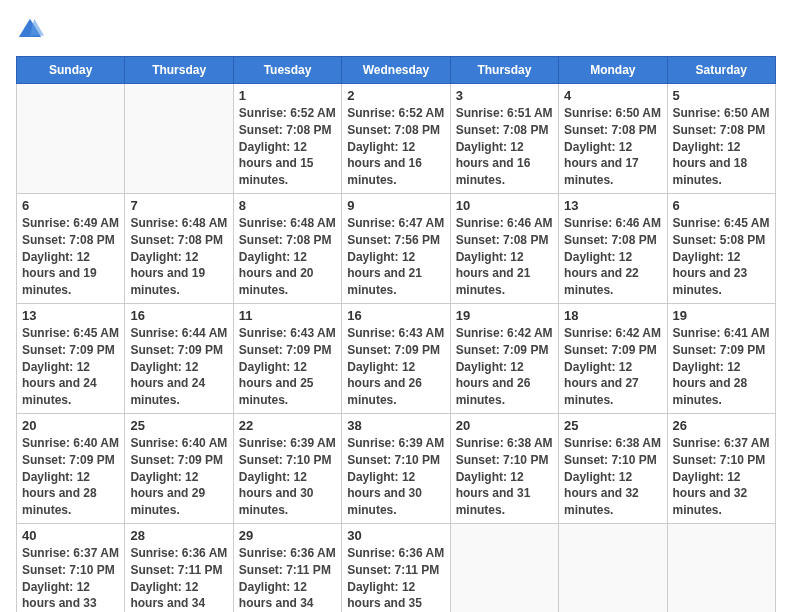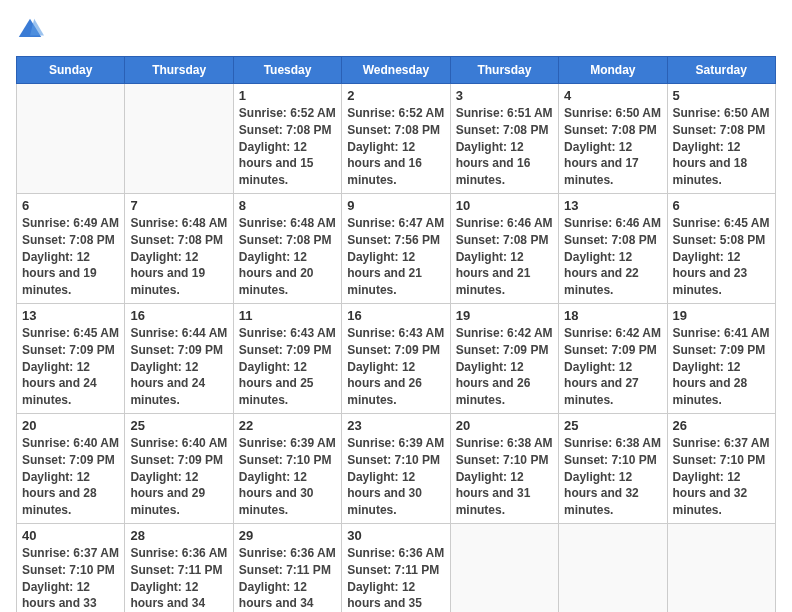--- a/index.html
+++ b/index.html
@@ -255,21 +255,21 @@
 Sunset: 7:09 PM
 Daylight: 12 hours and 29 minutes.</div>
         </td>
         <td>
           <span class="day-number">22</span>
           <div class="day-info">Sunrise: 6:39 AM
 Sunset: 7:10 PM
 Daylight: 12 hours and 30 minutes.</div>
         </td>
         <td>
-          <span class="day-number">23</span>
+          <span class="day-number">38</span>
           <div class="day-info">Sunrise: 6:39 AM
 Sunset: 7:10 PM
 Daylight: 12 hours and 30 minutes.</div>
         </td>
         <td>
           <span class="day-number">20</span>
           <div class="day-info">Sunrise: 6:38 AM
 Sunset: 7:10 PM
 Daylight: 12 hours and 31 minutes.</div>
         </td>

